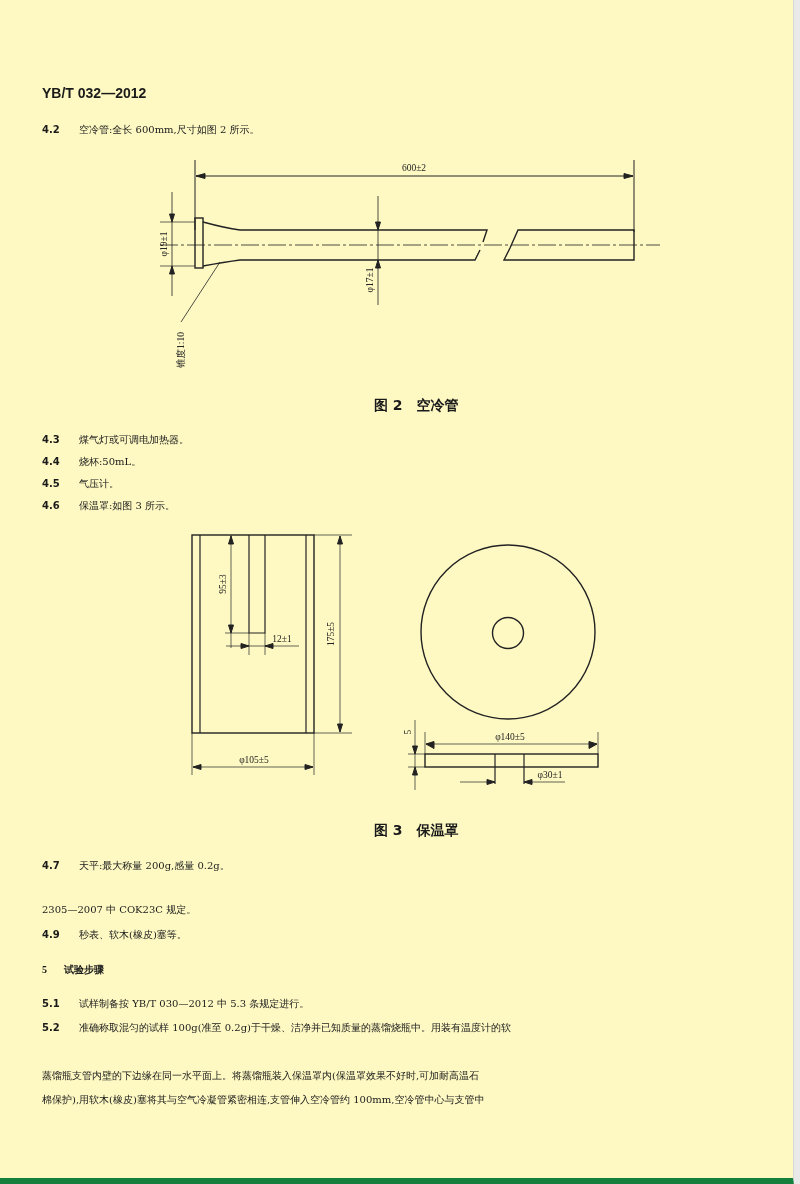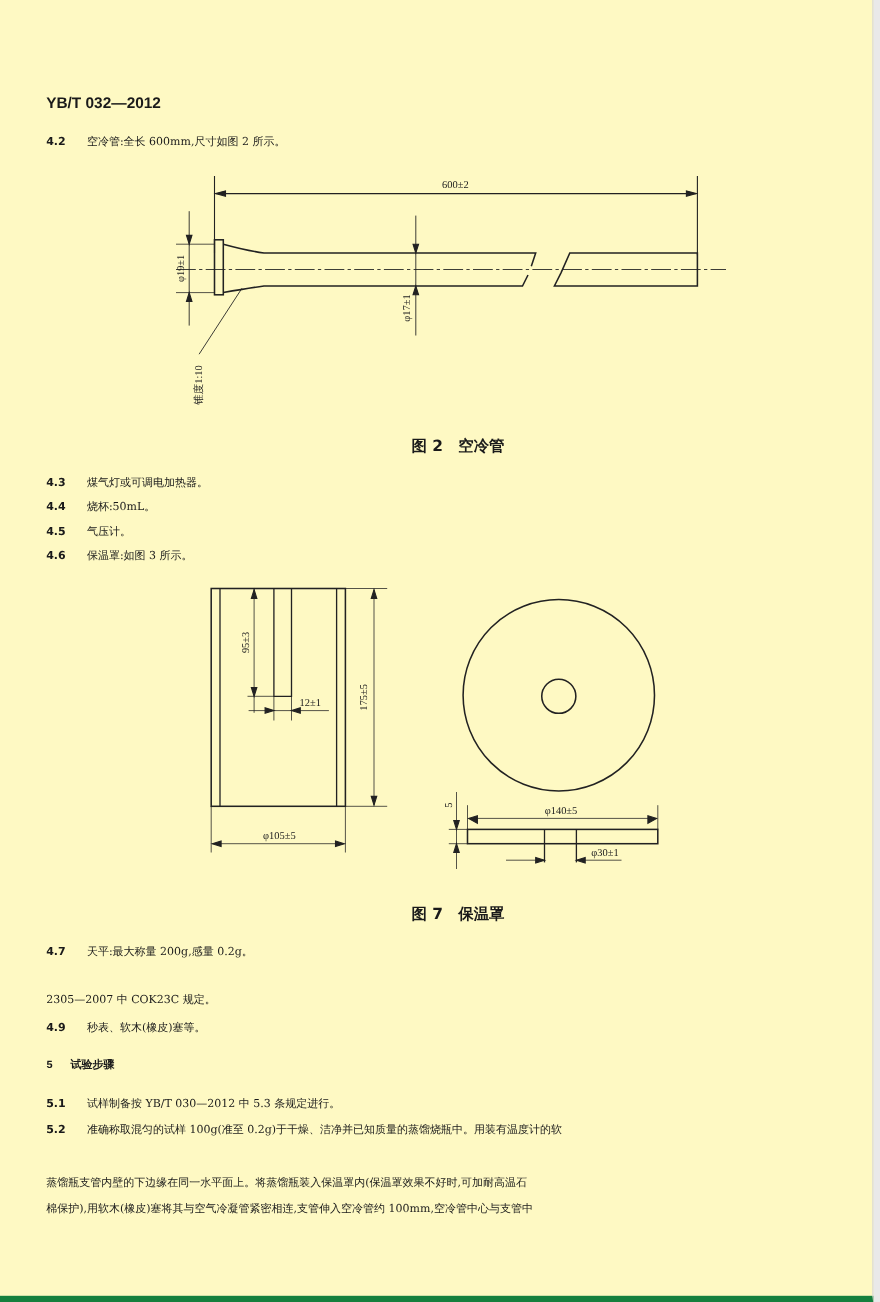--- a/index.html
+++ b/index.html
@@ -1,21 +1,21 @@
 <!DOCTYPE html>
 <html><head>
 <meta charset="utf-8">
 <style>
   html, body { margin:0; padding:0; }
   body { width:800px; height:1184px; background:#e9e9e9; position:relative; overflow:hidden;
          font-family:"DejaVu Serif", serif; color:#1a1a1a; }
   .page { position:absolute; left:0; top:0; width:793px; height:1178px; background:#fef9c3;
           border-right:1px solid #d8d8d8; border-bottom:7px solid #15803d; }
   .t { position:absolute; white-space:nowrap; font-size:10px; line-height:18px; }
-  .b { font-family:Liberation Mono, monospace; font-weight:bold; }
+  .b { font-family:Liberation Serif, serif; font-weight:bold; }
   .num { display:inline-block; width:37px; font-family:"DejaVu Sans", sans-serif; font-weight:bold; }
   .hdr { position:absolute; left:42px; top:85px; font-family:"Liberation Sans", sans-serif; font-weight:bold; font-size:14px; }
   .cap { position:absolute; font-family:"DejaVu Sans", sans-serif; font-weight:bold; font-size:14px;margin-left:19px; }
   svg { position:absolute; left:0; top:0; }
   .dim { font-family:"Liberation Serif", serif; font-size:9.5px; fill:#222; }
   .watermark { position:absolute; left:370px; top:1068px; font-family:"Liberation Sans", sans-serif;
                font-weight:bold; font-size:70px; color:#000; opacity:0.05; letter-spacing:4px; }
 </style>
 </head>
 <body>
@@ -137,21 +137,21 @@
     </g>
     <text class="dim" transform="translate(226,584) rotate(-90)" text-anchor="middle">95±3</text>
     <text class="dim" x="282" y="642" text-anchor="middle">12±1</text>
     <text class="dim" transform="translate(334,634) rotate(-90)" text-anchor="middle">175±5</text>
     <text class="dim" x="254" y="763" text-anchor="middle">φ105±5</text>
     <text class="dim" x="510" y="740" text-anchor="middle">φ140±5</text>
     <text class="dim" x="550" y="778" text-anchor="middle">φ30±1</text>
     <text class="dim" transform="translate(411,732) rotate(-90)" text-anchor="middle">5</text>
   </svg>
 
-  <div class="cap" style="left:355px;top:822px">图 7　保温罩</div>
+  <div class="cap" style="left:355px;top:822px">图 3　保温罩</div>
 
   <div class="t" style="left:42px;top:857px">
     <span class="num">4.7</span><span>天平:最大称量 200g,感量 0.2g。</span>
   </div>
   <div class="t" style="left:42px;top:901px">2305—2007 中 COK23C 规定。</div>
   <div class="t" style="left:42px;top:926px">
     <span class="num">4.9</span><span>秒表、软木(橡皮)塞等。</span>
   </div>
 
   <div class="t b" style="left:42px;top:961px">

